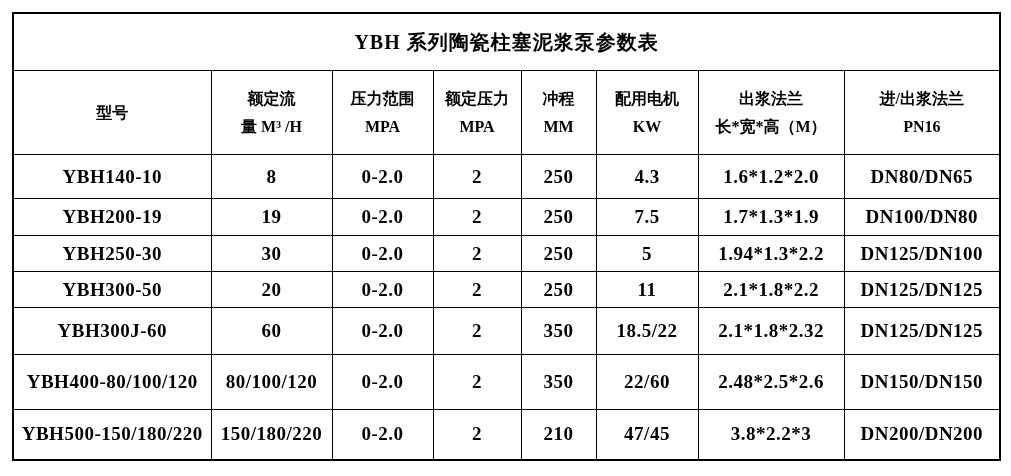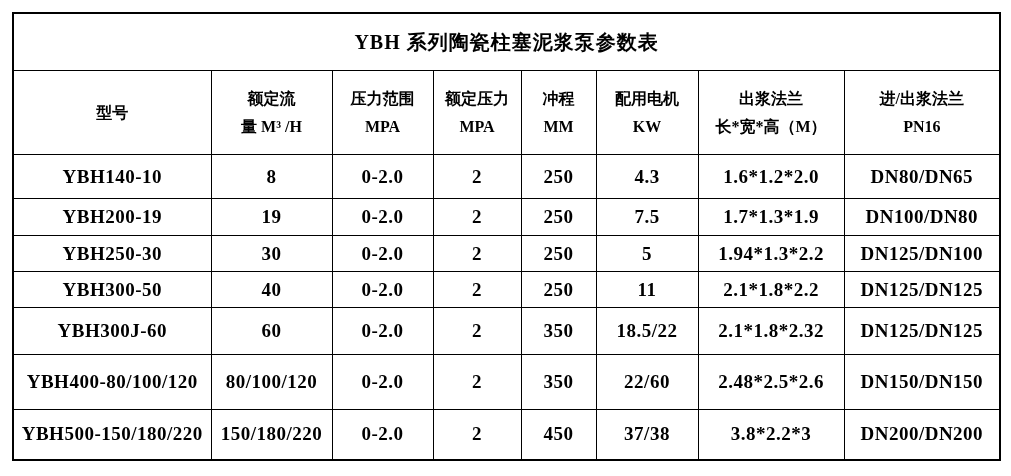--- a/index.html
+++ b/index.html
@@ -134,21 +134,21 @@
           <td>30</td>
           <td>0-2.0</td>
           <td>2</td>
           <td>250</td>
           <td>5</td>
           <td>1.94*1.3*2.2</td>
           <td>DN125/DN100</td>
         </tr>
         <tr>
           <td>YBH300-50</td>
-          <td>40</td>
+          <td>20</td>
           <td>0-2.0</td>
           <td>2</td>
           <td>250</td>
           <td>11</td>
           <td>2.1*1.8*2.2</td>
           <td>DN125/DN125</td>
         </tr>
         <tr>
           <td>YBH300J-60</td>
           <td>60</td>
@@ -167,20 +167,20 @@
           <td>350</td>
           <td>22/60</td>
           <td>2.48*2.5*2.6</td>
           <td>DN150/DN150</td>
         </tr>
         <tr>
           <td>YBH500-150/180/220</td>
           <td>150/180/220</td>
           <td>0-2.0</td>
           <td>2</td>
-          <td>450</td>
-          <td>37/38</td>
+          <td>210</td>
+          <td>47/45</td>
           <td>3.8*2.2*3</td>
           <td>DN200/DN200</td>
         </tr>
       </tbody>
   </table>
 </div>
 
 </body></html>

